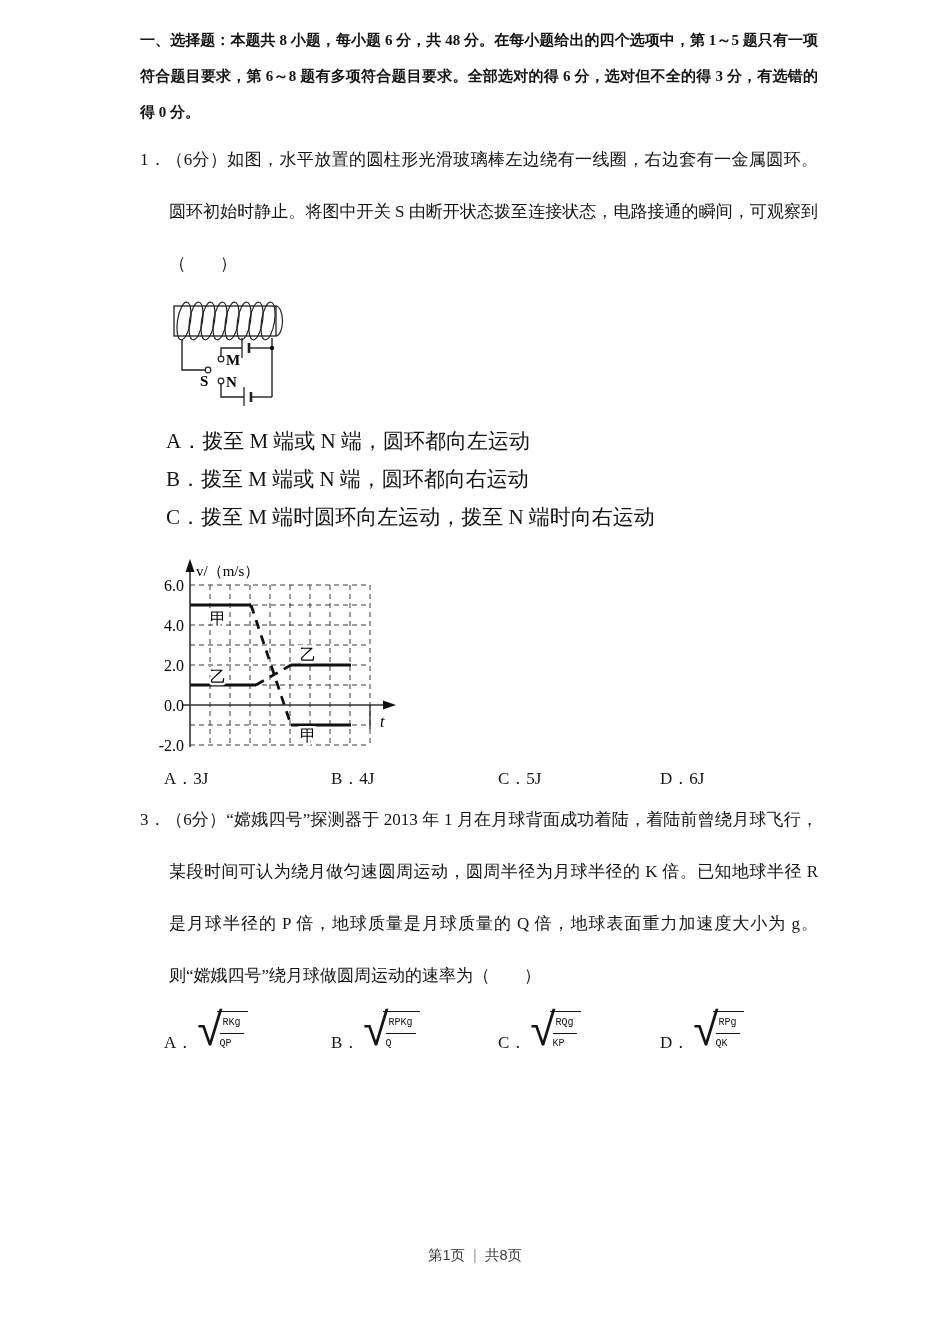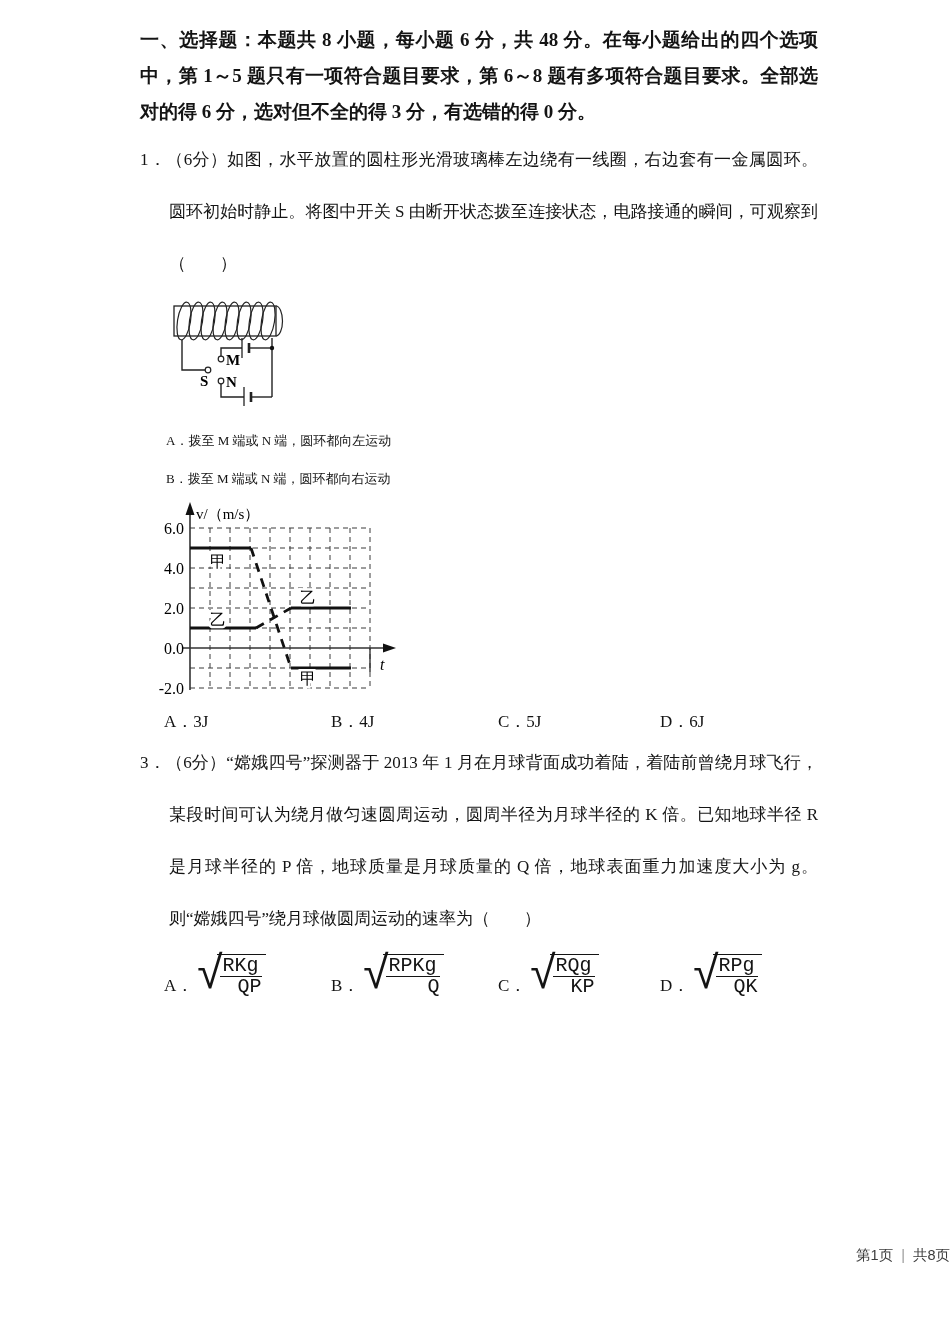--- a/index.html
+++ b/index.html
@@ -7,54 +7,54 @@
     position:relative;width:950px;height:1344px;margin:0 auto;
     background:#ffffff;overflow:hidden;
     font-family:"Liberation Serif","DejaVu Serif",serif;color:#141414;
   }
   .content{position:absolute;left:140px;top:0;width:678px;}
   .title{
     margin:126px 0 0 0;text-align:center;
     font-size:23px;font-weight:bold;letter-spacing:0.5px;
   }
   .intro{
-    margin-top:22px;font-weight:bold;font-size:19px;line-height:36px;
+    margin-top:22px;font-weight:bold;font-size:15px;line-height:36px;
     text-align:justify;
   }
   .qtext{
     margin-top:4px;font-size:17px;line-height:52px;text-align:justify;
     padding-left:29px;text-indent:-29px;
   }
   .q-block{margin:0;}
   .circuit-wrap{margin:6px 0 0 24px;}
-  .opt-list{margin-top:12px;padding-left:26px;font-size:13px;line-height:38px;}
-  .graph-wrap{margin:2px 0 0 10px;}
+  .opt-list{margin-top:12px;padding-left:26px;font-size:21px;line-height:38px;}
+  .graph-wrap{margin:21px 0 0 10px;}
   .opt-row{
     display:grid;grid-template-columns:167px 167px 162px auto;
     padding-left:24px;margin-top:0;font-size:17px;align-items:end;
   }
   .opt-cell{display:flex;align-items:flex-end;}
   .opt-letter{margin-right:4px;line-height:22px;}
   .formula-row{margin-top:6px;}
   
   .sqrt{display:inline-flex;align-items:flex-start;
     font-family:"Liberation Mono","DejaVu Sans Mono",monospace;}
   .sqrt-sign{
     font-family:"DejaVu Sans",sans-serif;font-size:46px;line-height:46px;
     font-weight:100;display:inline-block;transform:translateY(-2px);
   }
   .sqrt-body{
     display:inline-block;border-top:1.7px solid #141414;
-    margin-left:-6px;margin-top:3px;padding:2px 4px 0 3px;text-align:right;
-    font-size:20px;line-height:16px;
+    margin-left:-6px;margin-top:3px;padding:2px 4px 0 3px;text-align:left;
+    font-size:10px;line-height:16px;
   }
   .fnum{display:block;border-bottom:1.5px solid #141414;padding:1px 3px 2px;}
   .fden{display:block;padding-top:2px;}
   .footer{
-    position:absolute;left:0;top:1246px;width:950px;text-align:right;
+    position:absolute;left:0;top:1246px;width:950px;text-align:center;
     font-size:14.5px;color:#3c3c3c;
     font-family:"Liberation Sans","DejaVu Sans",sans-serif;
   }
   .footer .sep{color:#9a9a9a;margin:0 8px;}
   svg text{font-family:"Liberation Serif","DejaVu Serif",serif;}
   .halo{paint-order:stroke;stroke:#ffffff;stroke-width:5px;}
 </style>
 </head>
 <body>
 
@@ -110,20 +110,21 @@
 
           <text x="36" y="90" font-size="15" font-weight="bold">S</text>
           <text x="62" y="69" font-size="15" font-weight="bold">M</text>
           <text x="62" y="91" font-size="15" font-weight="bold">N</text>
         </svg>
       </div>
 
       <div class="opt-list">
         <div>A．拨至 M 端或 N 端，圆环都向左运动</div>
         <div>B．拨至 M 端或 N 端，圆环都向右运动</div>
+        <div>C．拨至 M 端时圆环向左运动，拨至 N 端时向右运动</div>
       </div>
     </div>
 
     <div class="q-block">
 
       <div class="graph-wrap">
         <svg width="258" height="206" viewBox="0 0 258 206">
 
           <g stroke="#3a3a3a" stroke-width="1" stroke-dasharray="5 4">
             <line x1="40" y1="28" x2="220" y2="28"></line>

